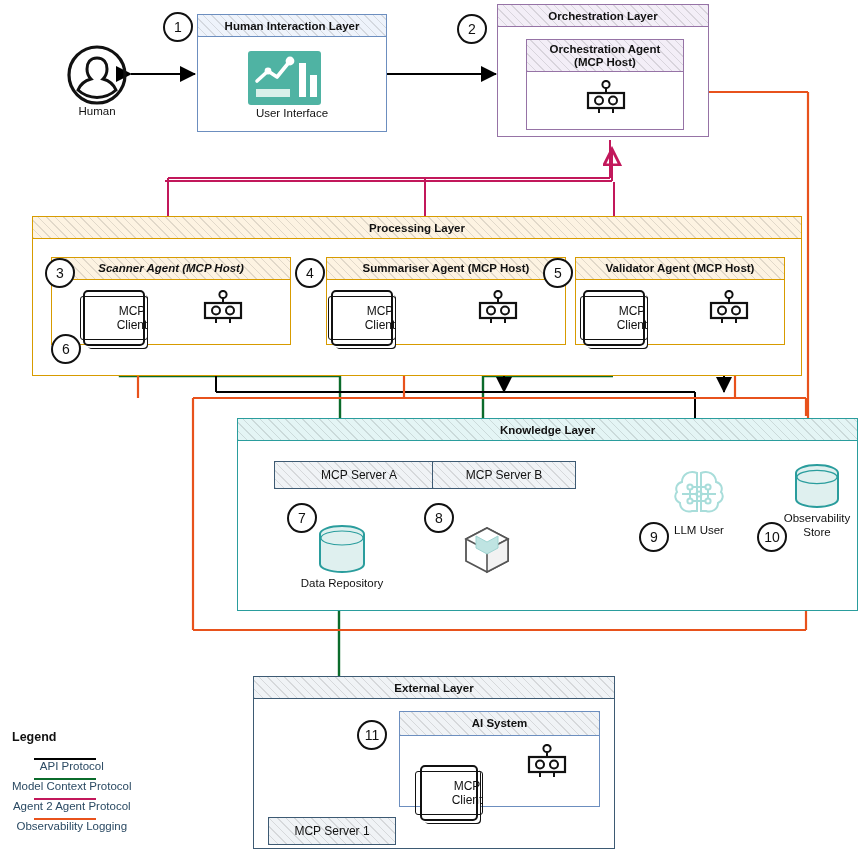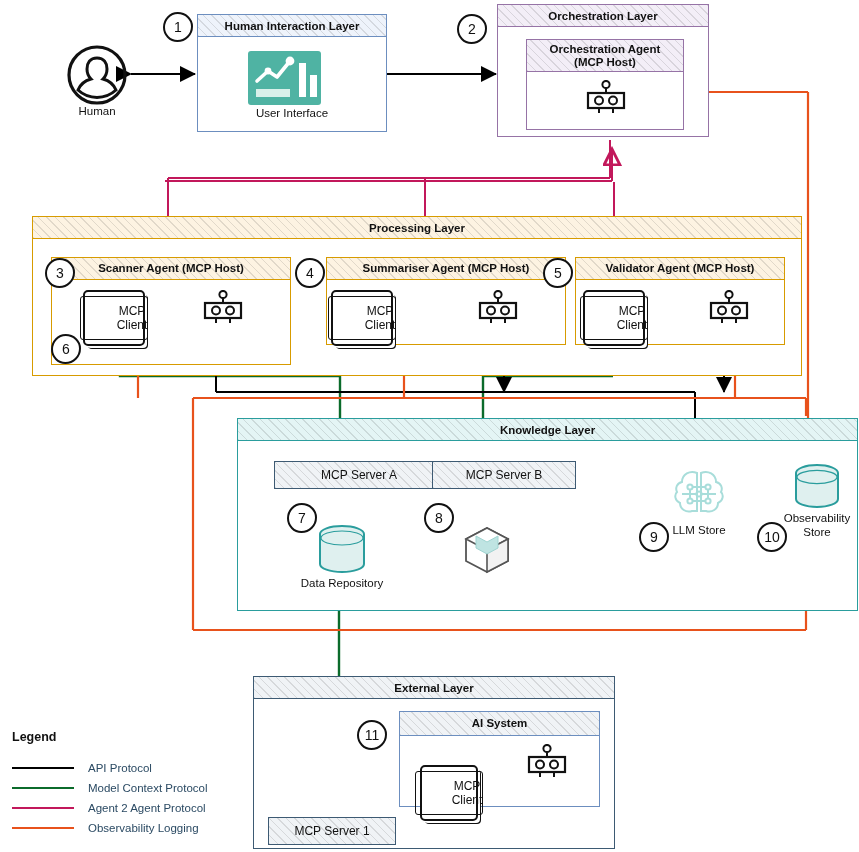--- a/index.html
+++ b/index.html
@@ -42,21 +42,21 @@
 
   
   .badge{position:absolute;width:26px;height:26px;border:2px solid #111;
       border-radius:49% 51% 52% 48% / 51% 48% 52% 49%;
       display:flex;align-items:center;justify-content:center;
       font-size:14px;color:#111;background:#fff;}
 
   
   #legend{position:absolute;}
   #legend .ltitle{font-size:12.5px;font-weight:bold;color:#111;}
-  #legend .lrow{display:flex;align-items:center;height:20px;}
+  #legend .lrow{display:flex;align-items:center;height:20px;flex-direction:column;}
   #legend .lswatch{width:62px;height:0;border-top:2.4px solid #000;margin-right:14px;}
   #legend .llabel{font-size:11.5px;color:#2b4a63;}
 
   svg.overlay{position:absolute;left:0;top:0;width:859px;height:852px;
       pointer-events:none;}
 </style>
 </head>
 <body>
 
 <div id="canvas">
@@ -204,21 +204,21 @@
           <line x1="30" y1="28" x2="30" y2="33" stroke="#111" stroke-width="2"></line>
         </svg>
       </div>
     </div>
   </div>
   <div class="badge" style="left:457px;top:14px;">2</div>
 
   <div class="layer" style="left:32px;top:216px;width:770px;height:160px;border:1.6px solid #d79b00;">
     <div class="layer-hdr hatch" style="border-bottom:1.6px solid #d79b00;background-color:#fdf3e2;">Processing Layer</div>
 
-    <div class="node" style="left:18px;top:40px;width:240px;height:108px;border:1.4px solid #d79b00;">
+    <div class="node" style="left:18px;top:40px;width:240px;height:88px;border:1.4px solid #d79b00;font-style:italic;">
       <div class="node-hdr hatch" style="height:22px;border-bottom:1.4px solid #d79b00;background-color:#fdf3e2;">Scanner Agent (MCP Host)</div>
       <div class="abs" style="left:148px;top:32px;width:46px;height:40px;">
         <svg width="46" height="40" viewBox="0 0 46 40">
           <circle cx="23" cy="4.5" r="3.6" fill="none" stroke="#111" stroke-width="2"></circle>
           <line x1="23" y1="8" x2="23" y2="13" stroke="#111" stroke-width="2"></line>
           <rect x="5" y="13" width="36" height="15" fill="none" stroke="#111" stroke-width="2.2"></rect>
           <circle cx="16" cy="20.5" r="4" fill="none" stroke="#111" stroke-width="2"></circle>
           <circle cx="30" cy="20.5" r="4" fill="none" stroke="#111" stroke-width="2"></circle>
           <line x1="16" y1="28" x2="16" y2="33" stroke="#111" stroke-width="2"></line>
           <line x1="30" y1="28" x2="30" y2="33" stroke="#111" stroke-width="2"></line>
@@ -319,21 +319,21 @@
           <circle cx="38" cy="36" r="2.6"></circle>
         <circle cx="29" cy="29" r="2.6"></circle>
         <line x1="20" y1="25" x2="20" y2="33"></line>
           <line x1="38" y1="25" x2="38" y2="33"></line>
         <line x1="23" y1="22" x2="35" y2="22"></line>
           <line x1="23" y1="36" x2="35" y2="36"></line>
         <line x1="12" y1="29" x2="26" y2="29"></line>
           <line x1="32" y1="29" x2="46" y2="29"></line>
       </svg>
     </div>
-    <div class="caption" style="left:403px;top:105px;width:116px;">LLM Store</div>
+    <div class="caption" style="left:403px;top:105px;width:116px;">LLM User</div>
 
     <div class="abs" style="left:554px;top:44px;width:50px;height:48px;">
       <svg width="50" height="48" viewBox="0 0 50 48">
         <ellipse cx="25" cy="10" rx="21" ry="8" fill="#dff0ef" stroke="#2a9d9d" stroke-width="2"></ellipse>
         <path d="M4,10 L4,36 a21,8 0 0 0 42,0 L46,10" fill="#dff0ef" stroke="#2a9d9d" stroke-width="2"></path>
         <ellipse cx="25" cy="14" rx="20" ry="6.6" fill="none" stroke="#2a9d9d" stroke-width="1.2"></ellipse>
       </svg>
     </div>
     <div class="caption" style="left:526px;top:93px;width:106px;">
       <span>Observability</span><br>

